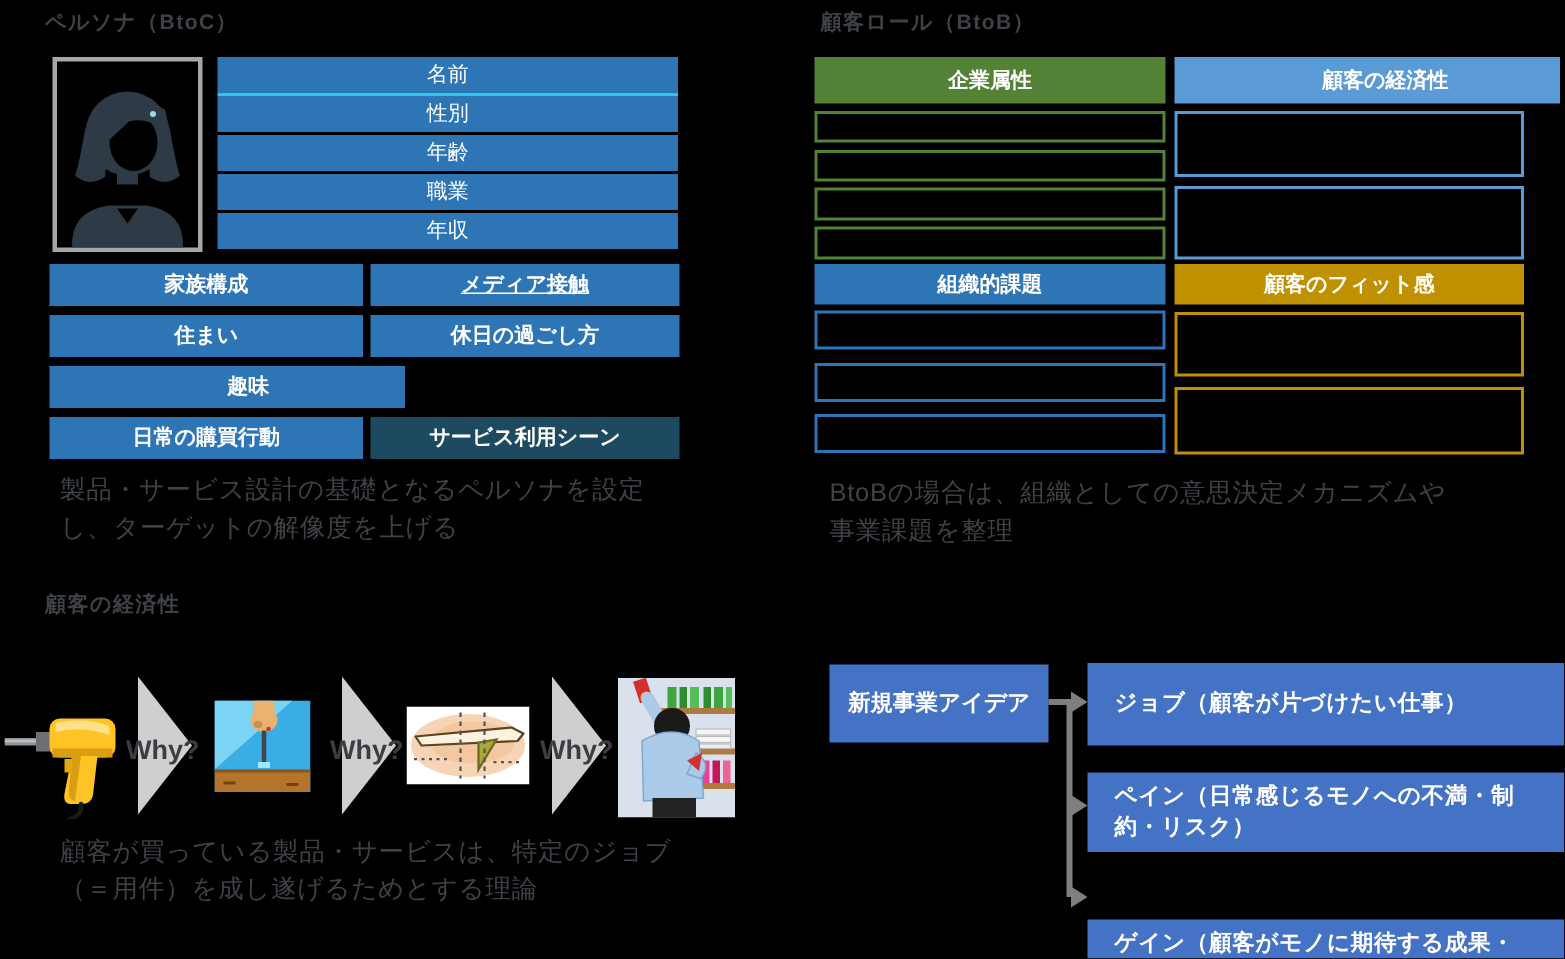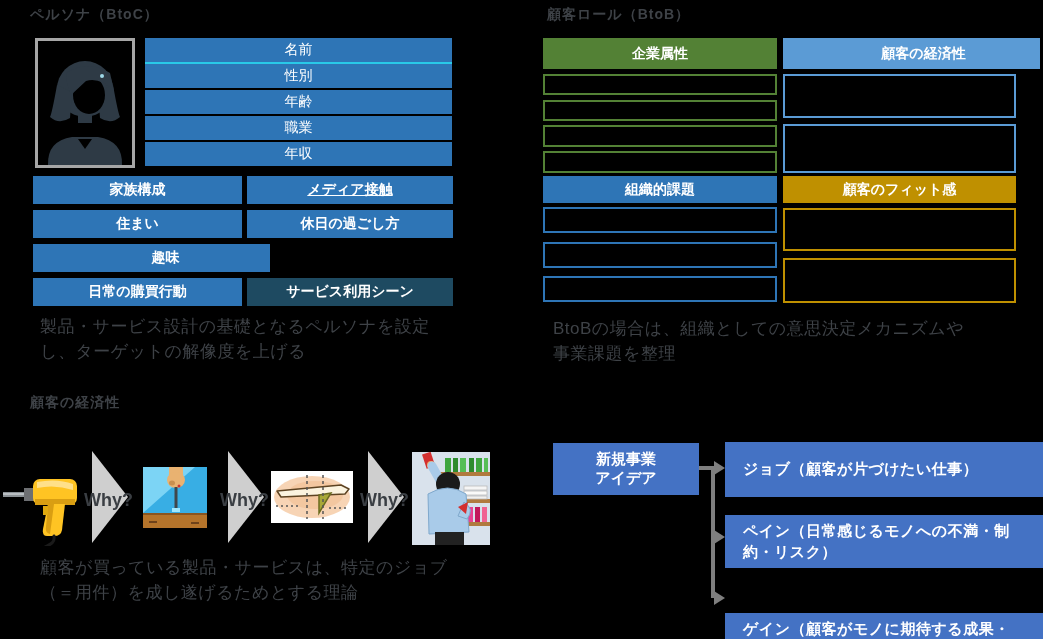--- a/index.html
+++ b/index.html
@@ -25,21 +25,21 @@
   .qcol-l{left:543px;width:234px;} .qcol-r{left:783px;width:233px;}
   .ebox{position:absolute;background:#000;box-sizing:border-box;border:2px solid;}
   .b-green{border-color:var(--header_green);} .b-lblue{border-color:var(--header_light_blue);}
   .b-mblue{border-color:var(--header_mid_blue);} .b-gold{border-color:var(--header_gold);}
   .frame{position:absolute;left:35px;top:38px;width:100px;height:130px;border:3px solid var(--frame_gray);
          box-sizing:border-box;background:#000;}
   .why-arrow{position:absolute;width:36px;height:92px;top:451px;}
   .why-label{position:absolute;top:490px;width:46px;text-align:center;color:#3A3E43;font-weight:bold;font-size:18px;}
   .step-img{position:absolute;}
   .idea-src{position:absolute;left:553px;top:443px;width:146px;height:52px;background:var(--idea_blue);color:#fff;
-            font-weight:bold;font-size:15px;display:flex;flex-direction:column;align-items:center;justify-content:center;line-height:1.25;}
+            font-weight:bold;font-size:15px;display:flex;flex-direction:row;align-items:center;justify-content:center;line-height:1.25;}
   .target{position:absolute;left:725px;width:318px;background:var(--idea_blue);color:#fff;font-weight:bold;font-size:15px;
           display:flex;align-items:center;padding:0 18px;box-sizing:border-box;line-height:1.35;letter-spacing:0.5px;}
   .hline{position:absolute;left:699px;top:466px;width:16px;height:4px;background:var(--connector_gray);}
   .vline{position:absolute;left:711px;top:466px;width:4px;height:132px;background:var(--connector_gray);}
   .ahead{position:absolute;left:714px;width:0;height:0;border-left:11px solid var(--connector_gray);
          border-top:7px solid transparent;border-bottom:7px solid transparent;}
 </style>
 </head>
 <body>
 

